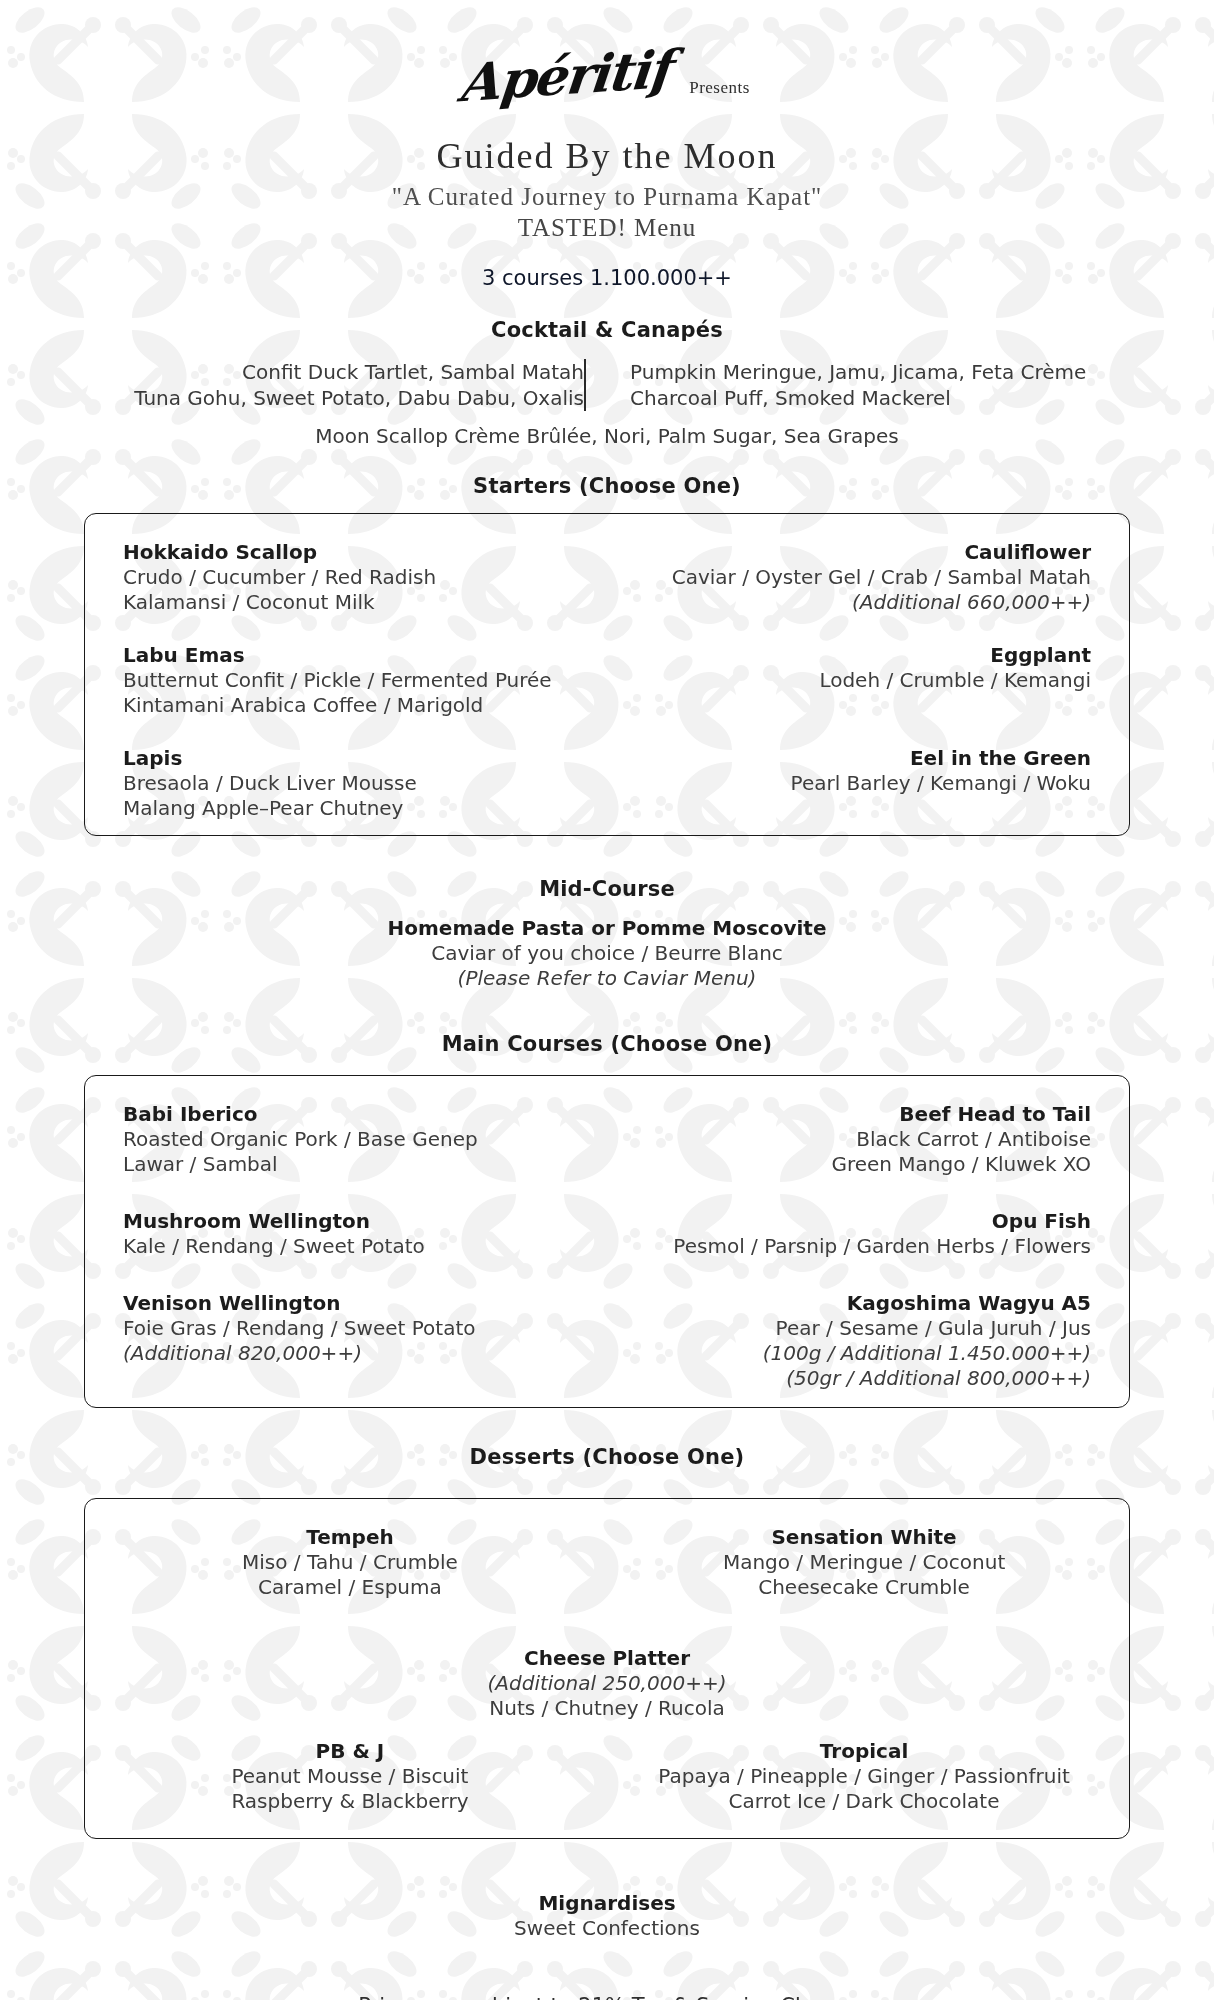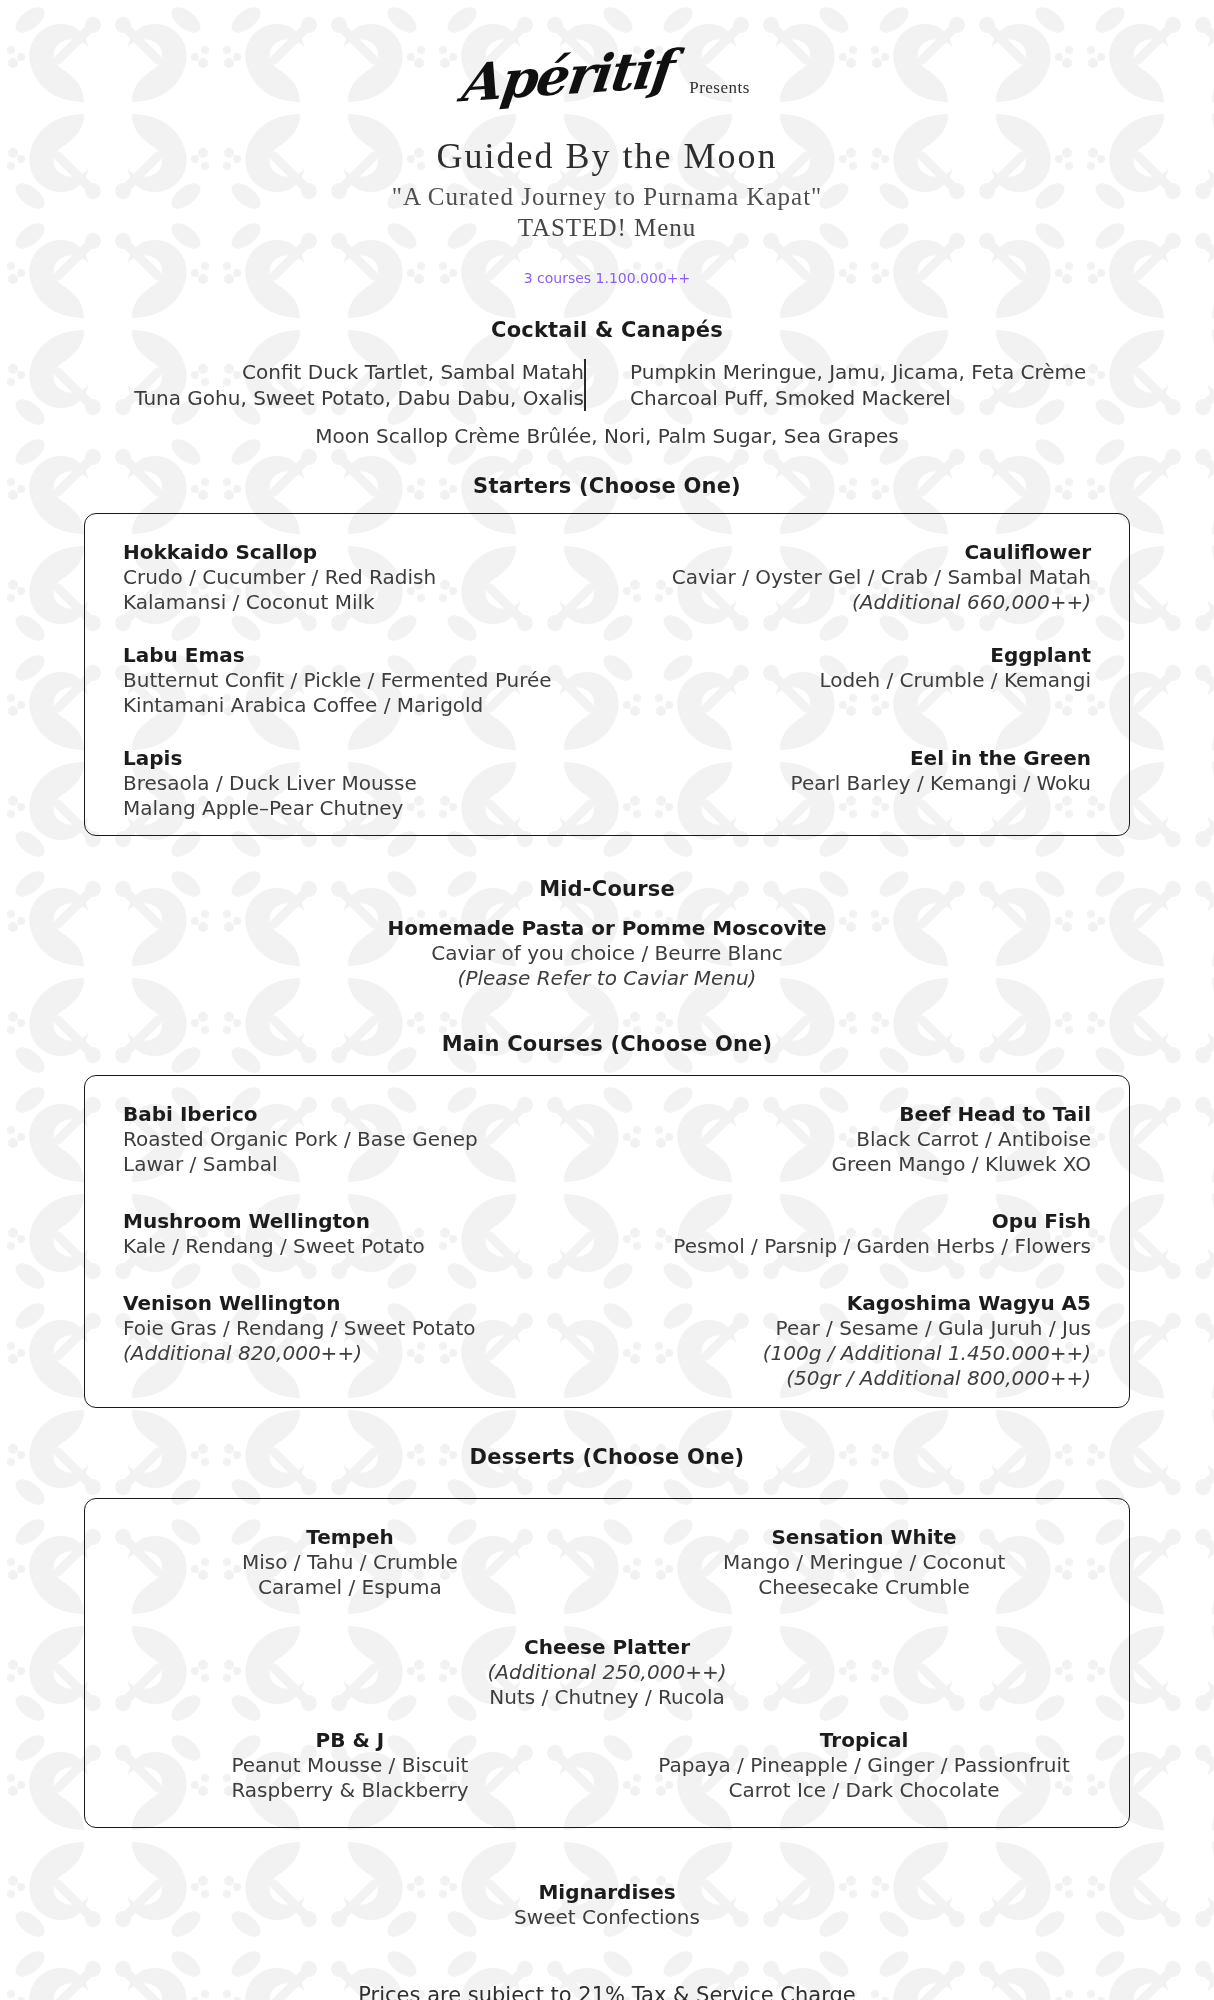--- a/index.html
+++ b/index.html
@@ -47,21 +47,21 @@
   }
   .page-subtitle {
     margin-top: 4px;
     font-family: "Liberation Serif", "DejaVu Serif", serif;
     font-size: 25px; line-height: 31px; letter-spacing: 1px; color: #4f4f4f;
   }
   .menu-name {
     font-family: "Liberation Serif", "DejaVu Serif", serif;
     font-size: 25px; line-height: 31px; letter-spacing: 1px; color: #454545;
   }
-  .price-line { margin-top: 22px; font-size: 14px; line-height: 26px; color: #8b5cf6; }
+  .price-line { margin-top: 22px; font-size: 21px; line-height: 26px; color: #0f172a; }
   
   .section-heading {
     margin: 0; font-size: 21px; line-height: 26px;
     font-weight: bold; color: #1c1c1c; letter-spacing: 0.2px;
   }
   .mt-canapes { margin-top: 26px; }
   .mt-starters { margin-top: 24px; }
   .mt-mid { margin-top: 40px; }
   .mt-mains { margin-top: 40px; }
   .mt-desserts { margin-top: 36px; }
@@ -85,21 +85,21 @@
   .menu-box.desserts-box { margin-top: 28px; padding-bottom: 24px; }
   .box-row { display: flex; justify-content: space-between; }
   .box-row.gap-s { margin-bottom: 28px; }
   .box-row.gap-m { margin-bottom: 32px; }
   .item { font-size: 20px; line-height: 25px; color: #3d3d3d; max-width: 49%; }
   .item-name { font-weight: bold; color: #1c1c1c; }
   .item-note { font-style: italic; color: #3d3d3d; }
   .col-right { text-align: right; }
   
   .dessert-row { display: flex; justify-content: space-between; padding: 0 8px; }
-  .dessert-row.gap { margin-bottom: 35px; }
+  .dessert-row.gap { margin-bottom: 46px; }
   .dessert-col { width: 46%; text-align: center; font-size: 20px; line-height: 25px; }
   .dessert-center { text-align: center; font-size: 20px; line-height: 25px; margin-bottom: 18px; }
   
   .mid-block { margin-top: 14px; font-size: 20px; line-height: 25px; }
   .mid-name { font-weight: bold; color: #1c1c1c; }
   .mid-note { font-style: italic; }
   .mignardises-block { margin-top: 52px; font-size: 20px; line-height: 25px; }
   .footer-note { margin-top: 52px; font-size: 21px; line-height: 26px; color: #2f2f2f; }
 </style>
 </head>

